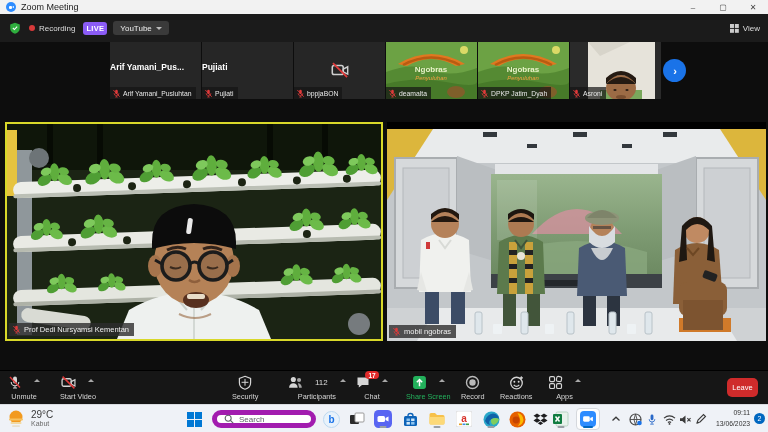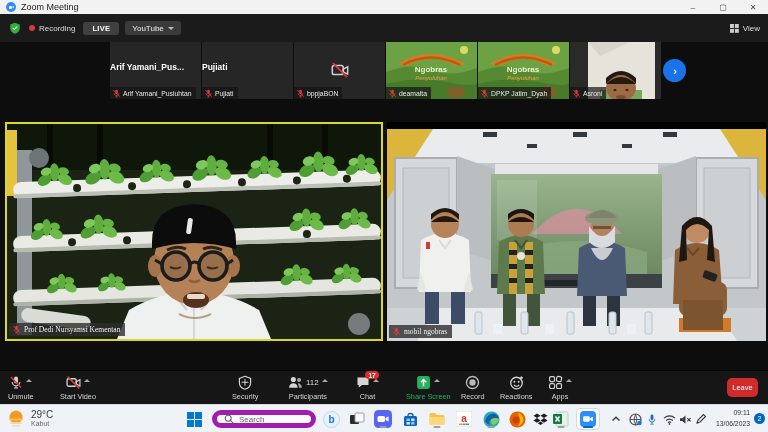--- a/index.html
+++ b/index.html
@@ -12,42 +12,42 @@
   #titlebar .app-ic { width:10px; height:10px; border-radius:50%; background:#2d8cff; margin:0 5px 0 6px; position:relative; }
   #titlebar .app-ic::after { content:""; position:absolute; left:2.5px; top:3.5px; width:3.5px; height:3px; background:#fff; border-radius:1px; }
   #titlebar .app-ic::before { content:""; position:absolute; left:6.3px; top:3.8px; border-top:1.3px solid transparent; border-bottom:1.3px solid transparent; border-right:2.2px solid #fff; }
   .wctrls { margin-left:auto; display:flex; height:14px; }
   .wctrl { width:30px; height:14px; display:flex; align-items:center; justify-content:center; font-size:8px; color:#444; }
 
   
   #meetbar { left:0; top:14px; width:768px; height:28px; background:#1b1b1b; display:flex; align-items:center; color:#ddd; font-size:8px; }
   .shield-g { margin:0 8px 0 9px; }
   .recdot { width:6px; height:6px; border-radius:50%; background:#d83a3a; margin-right:4px; }
-  .livebadge { background:#404040; color:#fff; font-weight:bold; font-size:7.5px; padding:2px 9px; border-radius:3px; margin:0 6px 0 8px; letter-spacing:.3px; }
+  .livebadge { background:#8b5cf6; color:#fff; font-weight:bold; font-size:7.5px; padding:2px 3px; border-radius:3px; margin:0 6px 0 8px; letter-spacing:.3px; }
   .ytbtn { background:#3a3a3a; color:#eee; font-size:8px; padding:2.5px 7px; border-radius:3px; display:flex; align-items:center; gap:4px; }
   .caret-d { width:0; height:0; border-left:3px solid transparent; border-right:3px solid transparent; border-top:3.5px solid #bbb; }
   .viewbtn { margin-left:auto; margin-right:8px; display:flex; align-items:center; gap:4px; color:#ddd; font-size:8px;padding-left:20px; }
 
   
   .thumb { top:42px; width:91px; height:57px; background:#262626; overflow:hidden; }
   .thumb-center { position:absolute; left:0; right:0; top:20px; text-align:left; color:#fff; font-weight:bold; font-size:8.5px; white-space:nowrap; overflow:hidden; }
   .thumb-label { position:absolute; left:0; bottom:0; display:flex; align-items:center; gap:2px; background:rgba(20,20,20,.7); color:#e8e8e8; font-size:6.8px; padding:1.5px 4px 1.5px 2px; max-width:100%; white-space:nowrap; }
   .camoff { position:absolute; left:50%; top:50%; transform:translate(-50%,-55%); }
   .nextbtn { left:663px; top:59px; width:23px; height:23px; border-radius:50%; background:#1a73e8; display:flex; align-items:center; justify-content:center; }
   .nextbtn span { color:#fff; font-size:11px; font-weight:bold; transform:translateX(.5px); }
 
   
   #vid-left { left:5px; top:122px; width:378px; height:219px; border:2px solid #d8d829; background:#000; }
   #vid-right { left:387px; top:122px; width:379px; height:219px; background:#000; }
-  .nametag { position:absolute; left:2px; bottom:3px; display:flex; align-items:flex-end; gap:3px; background:rgba(45,45,45,.8); color:#f0f0f0; font-size:7.5px; padding:2px 5px 2px 3px;font-family:Liberation Serif, serif; }
+  .nametag { position:absolute; left:2px; bottom:3px; display:flex; align-items:flex-end; gap:3px; background:rgba(45,45,45,.8); color:#f0f0f0; font-size:7.5px; padding:2px 5px 2px 3px; }
 
   
   #toolbar { left:0; top:370px; width:768px; height:34px; background:#161616; border-top:1px solid #000; }
   .tbi { position:absolute; top:4px; display:flex; flex-direction:column; align-items:center; gap:2px; color:#d5d5d5; font-size:7.3px; }
-  .tbi .irow { display:flex; align-items:flex-start; gap:3px; height:15px; }
+  .tbi .irow { display:flex; align-items:flex-start; gap:12px; height:15px; }
   .chev { width:0; height:0; border-left:3px solid transparent; border-right:3px solid transparent; border-bottom:3.5px solid #a8a8a8; margin-top:4px; }
   .count { font-size:8px; color:#ddd; margin-top:3px; }
   .badge { position:absolute; top:-4px; left:9px; background:#e02a2a; color:#fff; font-size:6.5px; font-weight:bold; border-radius:6px; padding:.5px 3.5px; }
   .share-label { color:#23b15c; }
   .leavebtn { position:absolute; left:727px; top:7px; width:31px; height:19px; background:#cf2b2b; border-radius:5px; color:#fff; font-size:7.5px; display:flex; align-items:center; justify-content:center; }
 
   
   #taskbar { left:0; top:404px; width:768px; height:28px; background:#eff2f7; border-top:1px solid #d8dbe0; }
   .weather { position:absolute; left:6px; top:3px; display:flex; align-items:center; gap:5px; }
   .wtxt1 { font-size:10px; color:#3a3a3a; }

